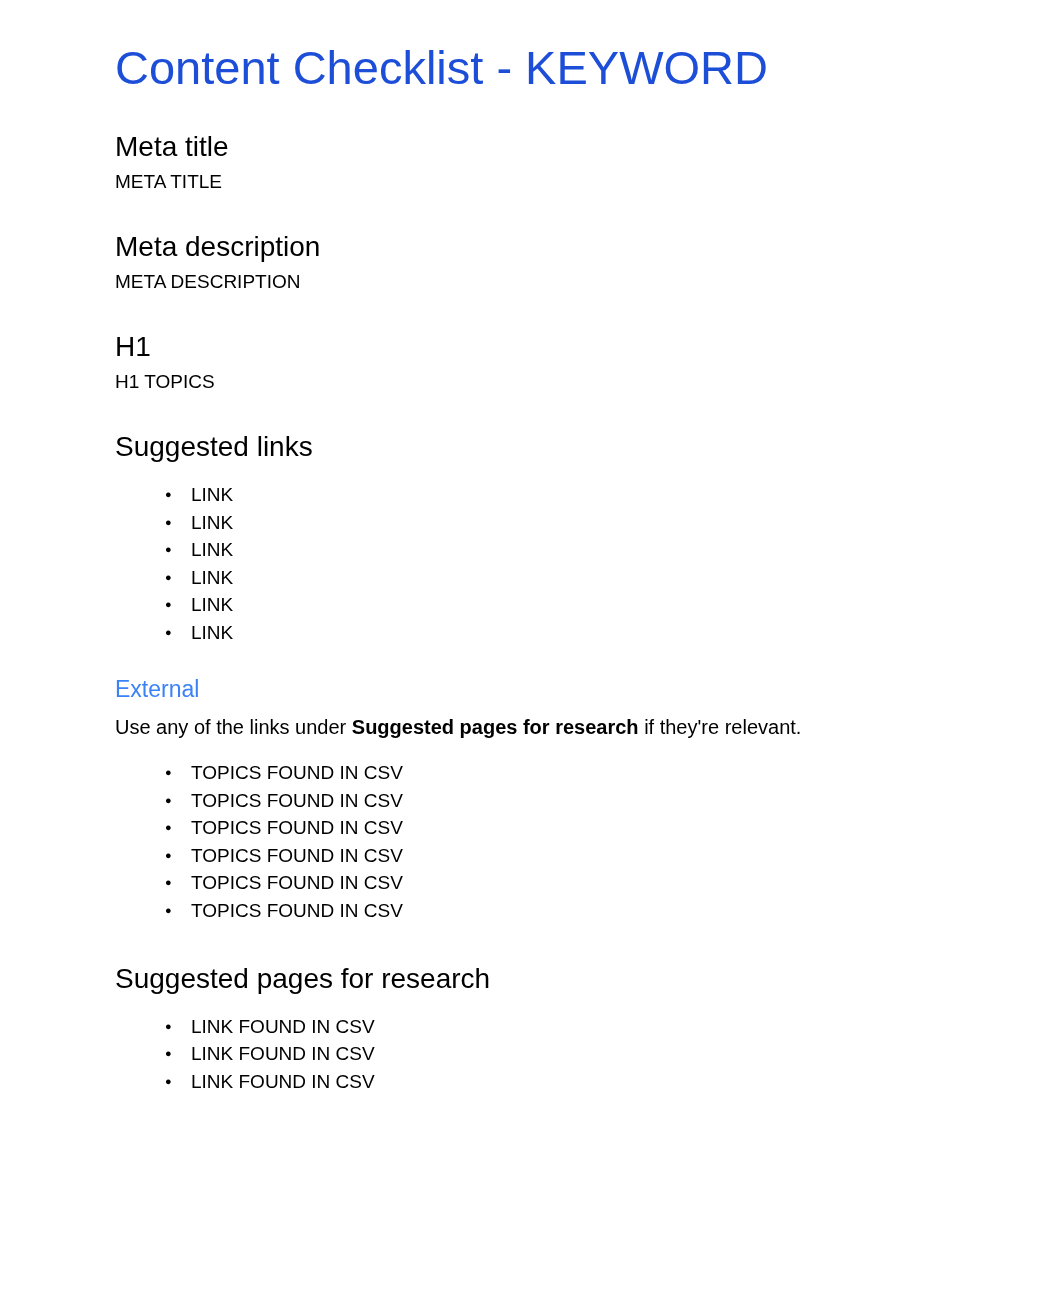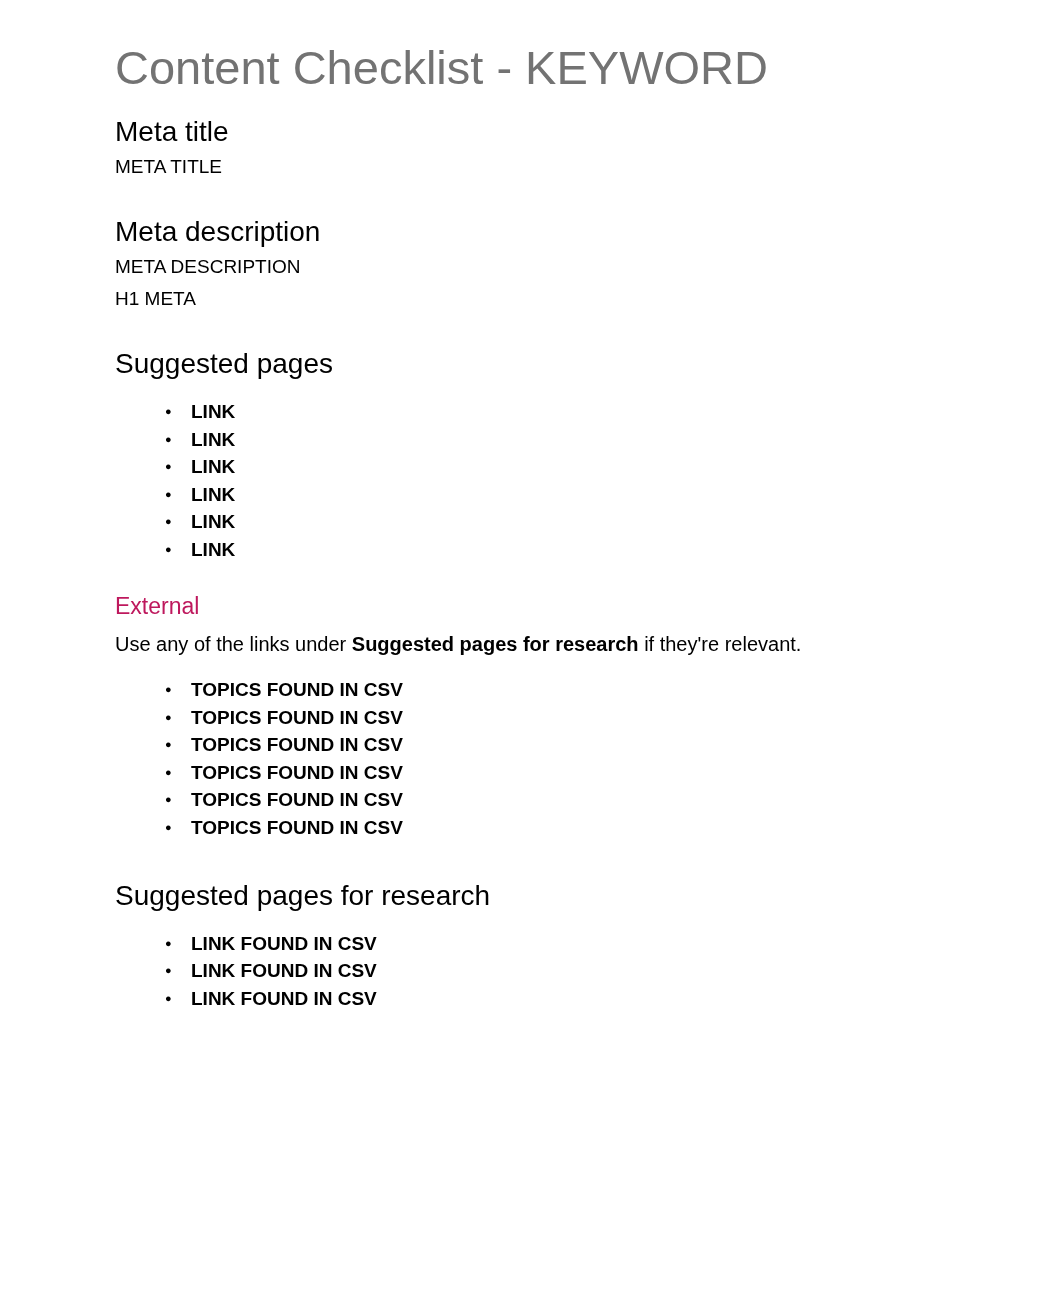--- a/index.html
+++ b/index.html
@@ -14,22 +14,22 @@
       padding: 40px 0 60px 0;
       width: 1050px;
     }
     .container {
       padding-left: 115px;
       padding-right: 80px;
     }
     .page-title {
       font-size: 47px;
       font-weight: 400;
-      margin-bottom: 21px;
-      color: #737373;
+      margin-bottom: 36px;
+      color: #1d4ed8;
     }
     .section-heading {
       font-size: 28px;
       font-weight: 400;
       color: #000;
       margin-top: 38px;
       margin-bottom: 8px;
     }
     .section-heading.first {
       margin-top: 0;
@@ -41,27 +41,26 @@
       margin-bottom: 10px;
     }
     .sub-heading {
       font-size: 23px;
       font-weight: 400;
       color: #000;
       margin-top: 30px;
       margin-bottom: 10px;
     }
     .sub-heading.dim {
-      color: #be185d;
+      color: #3b82f6;
     }
     ul {
       list-style: none;
       padding-left: 50px;
       margin-top: 18px;
-      font-weight: bold;
     }
     ul li {
       font-size: 19px;
       line-height: 1.45;
       position: relative;
       padding-left: 26px;
     }
     ul li::before {
       content: "●";
       position: absolute;
@@ -84,23 +83,24 @@
 
 <div class="container">
   <h1 class="page-title">Content Checklist - KEYWORD</h1>
 
   <h2 class="section-heading first">Meta title</h2>
   <div class="section-value">META TITLE</div>
 
   <h2 class="section-heading">Meta description</h2>
   <div class="section-value">META DESCRIPTION</div>
 
-  <div class="section-value">H1 META</div>
+  <h2 class="section-heading">H1</h2>
+  <div class="section-value">H1 TOPICS</div>
 
-  <h2 class="section-heading">Suggested pages</h2>
+  <h2 class="section-heading">Suggested links</h2>
 
   <ul>
     <li>LINK</li>
     <li>LINK</li>
     <li>LINK</li>
     <li>LINK</li>
     <li>LINK</li>
     <li>LINK</li>
   </ul>
 

